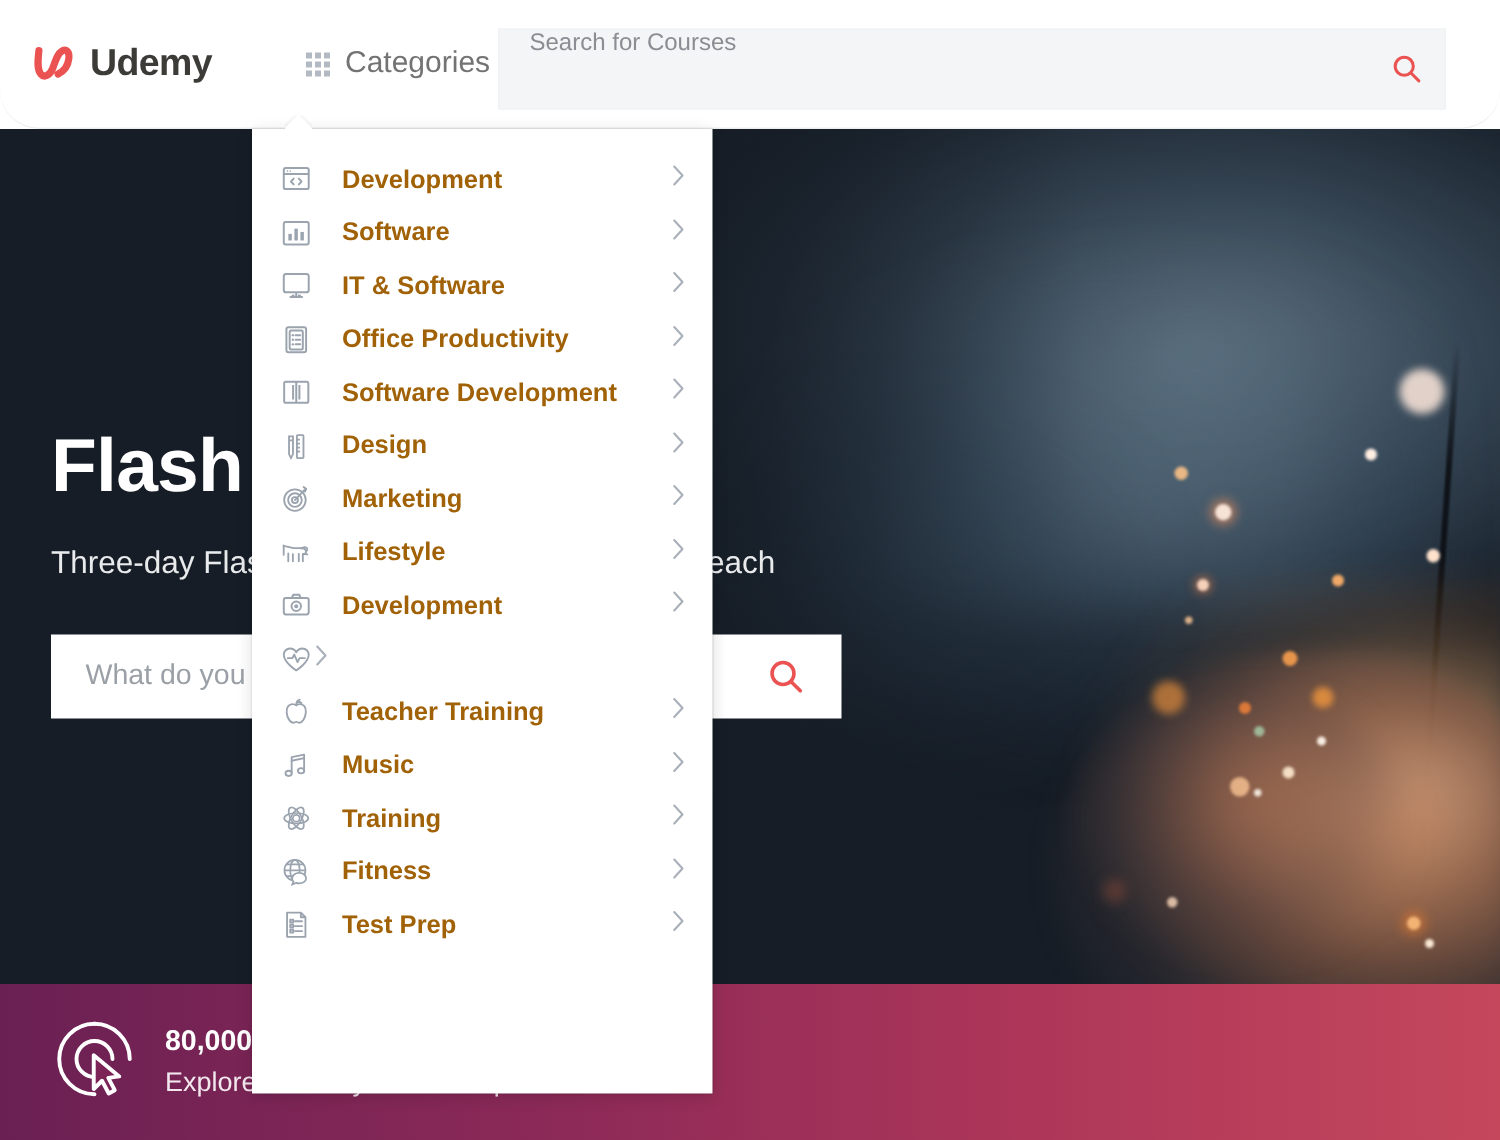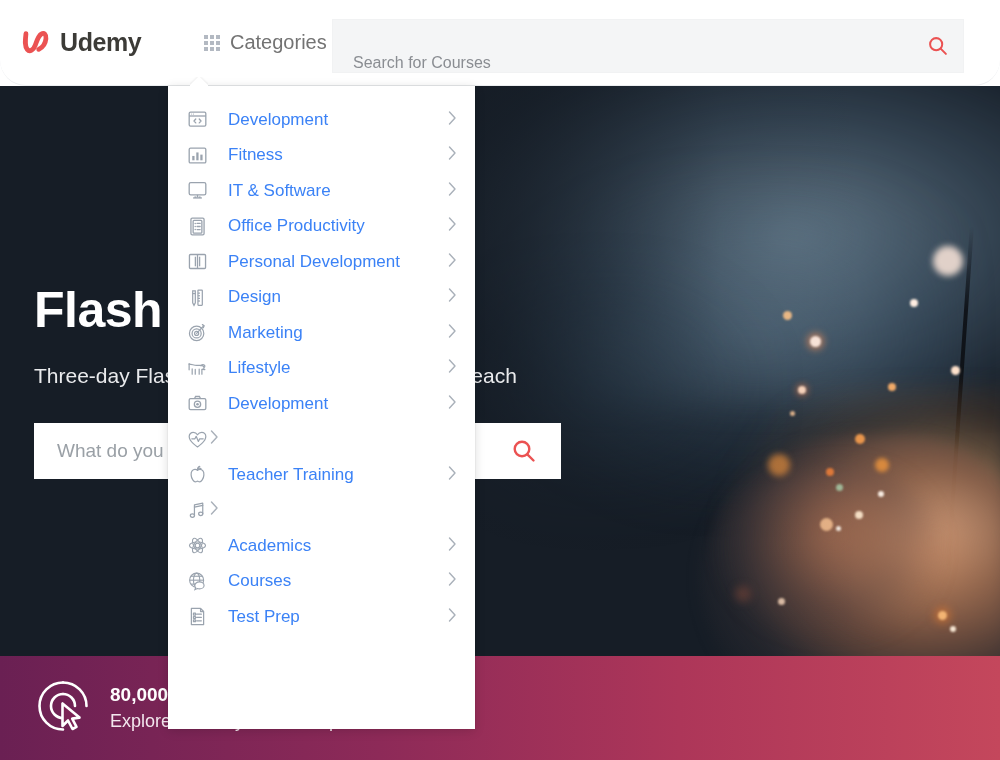--- a/index.html
+++ b/index.html
@@ -26,21 +26,21 @@
     display: flex; align-items: center; margin-left: 30px;
     cursor: pointer; padding: 6px 4px;
   }
   .grid-icon { display: grid; grid-template-columns: repeat(3, 4px);
     grid-template-rows: repeat(3, 4px); gap: 2px; margin-right: 10px; }
   .grid-icon i { background: #b3b9c2; display: block; width: 4px; height: 4px; }
   .categories-label { font-size: 20px; color: #737373; }
 
   .searchbar {
     position: absolute; left: 332px; top: 19px; width: 632px; height: 54px;
-    background: #f4f5f6; display: flex; align-items: flex-end;
+    background: #f4f5f6; display: flex; align-items: flex-start;
     border: 1px solid #f1f2f3;
   }
   .searchbar input {
     flex: 1; border: none; outline: none; background: transparent;
     font-size: 16px; color: #3c3b37; padding: 0 20px;
     font-family: "Liberation Sans", sans-serif;
   }
   .searchbar input::placeholder { color: #8a8d92; }
   .search-submit {
     width: 50px; height: 100%; display: flex; align-items: center;
@@ -144,21 +144,21 @@
   .dropdown-arrow::after {
     content: ""; position: absolute; left: 2px; top: 2px; width: 14px; height: 14px;
     background: #fff; transform: rotate(45deg);
     box-shadow: -1px -1px 2px rgba(0,0,0,0.06);
   }
   .cat-item {
     display: flex; align-items: center; height: 35.5px; padding: 0 18px 0 16px;
     cursor: pointer;
   }
   .cat-icon { width: 26px; flex: 0 0 26px; display: flex; align-items: center; justify-content: center; }
-  .cat-label { margin-left: 18px; font-size: 17px; color: #3b82f6; flex: 1; }
+  .cat-label { margin-left: 18px; font-size: 17px; color: #a16207; flex: 1; font-weight: bold; }
   .cat-chevron { flex: 0 0 auto; }
 </style>
 </head>
 <body>
 
 <div class="page">
 
   <div class="hero">
     <div class="hero-photo">
       <div class="smoke-a"></div>
@@ -285,21 +285,21 @@
 
     <div class="cat-item">
       <span class="cat-icon">
         <svg width="21" height="21" viewBox="0 0 24 24" fill="none" stroke="#9aa3ae" stroke-width="1.5">
           <rect x="2.5" y="3.5" width="19" height="17" rx="1.5"></rect>
           <rect x="6" y="12.5" width="2.6" height="5" fill="#9aa3ae" stroke="none"></rect>
           <rect x="10.6" y="8.5" width="2.6" height="9" fill="#9aa3ae" stroke="none"></rect>
           <rect x="15.2" y="11" width="2.6" height="6.5" fill="#9aa3ae" stroke="none"></rect>
         </svg>
       </span>
-      <span class="cat-label">Fitness</span>
+      <span class="cat-label">Software</span>
       <span class="cat-chevron">
         <svg width="9" height="14" viewBox="0 0 9 14">
             <path d="M1.5 1 L7 7 L1.5 13" fill="none" stroke="#a9b0b9" stroke-width="1.4" stroke-linecap="round" stroke-linejoin="round"></path>
           </svg>
       </span>
     </div>
 
     <div class="cat-item">
       <span class="cat-icon">
         <svg width="21" height="21" viewBox="0 0 24 24" fill="none" stroke="#9aa3ae" stroke-width="1.5">
@@ -341,21 +341,21 @@
 
     <div class="cat-item">
       <span class="cat-icon">
         <svg width="21" height="21" viewBox="0 0 24 24" fill="none" stroke="#9aa3ae" stroke-width="1.5">
           <rect x="2.8" y="4" width="18.4" height="16" rx="1.2"></rect>
           <line x1="12" y1="4" x2="12" y2="20"></line>
           <line x1="9.6" y1="6.5" x2="9.6" y2="17.5"></line>
           <line x1="14.4" y1="6.5" x2="14.4" y2="17.5"></line>
         </svg>
       </span>
-      <span class="cat-label">Personal Development</span>
+      <span class="cat-label">Software Development</span>
       <span class="cat-chevron">
         <svg width="9" height="14" viewBox="0 0 9 14">
             <path d="M1.5 1 L7 7 L1.5 13" fill="none" stroke="#a9b0b9" stroke-width="1.4" stroke-linecap="round" stroke-linejoin="round"></path>
           </svg>
       </span>
     </div>
 
     <div class="cat-item">
       <span class="cat-icon">
         <svg width="21" height="21" viewBox="0 0 24 24" fill="none" stroke="#9aa3ae" stroke-width="1.4">
@@ -462,56 +462,57 @@
 
     <div class="cat-item">
       <span class="cat-icon">
         <svg width="21" height="21" viewBox="0 0 24 24" fill="none" stroke="#9aa3ae" stroke-width="1.4" stroke-linecap="round" stroke-linejoin="round">
           <path d="M8.5 17.5 L8.5 5.5 L18 3.5 L18 15.5"></path>
           <path d="M8.5 8.2 L18 6.2"></path>
           <ellipse cx="6.2" cy="17.8" rx="2.4" ry="2"></ellipse>
           <ellipse cx="15.7" cy="15.8" rx="2.4" ry="2"></ellipse>
         </svg>
       </span>
+      <span class="cat-label">Music</span>
       <span class="cat-chevron">
         <svg width="9" height="14" viewBox="0 0 9 14">
             <path d="M1.5 1 L7 7 L1.5 13" fill="none" stroke="#a9b0b9" stroke-width="1.4" stroke-linecap="round" stroke-linejoin="round"></path>
           </svg>
       </span>
     </div>
 
     <div class="cat-item">
       <span class="cat-icon">
         <svg width="21" height="21" viewBox="0 0 24 24" fill="none" stroke="#9aa3ae" stroke-width="1.3">
           <circle cx="12" cy="12" r="2.6"></circle>
           <ellipse cx="12" cy="12" rx="9.2" ry="4"></ellipse>
           <ellipse cx="12" cy="12" rx="9.2" ry="4" transform="rotate(60 12 12)"></ellipse>
           <ellipse cx="12" cy="12" rx="9.2" ry="4" transform="rotate(120 12 12)"></ellipse>
         </svg>
       </span>
-      <span class="cat-label">Academics</span>
+      <span class="cat-label">Training</span>
       <span class="cat-chevron">
         <svg width="9" height="14" viewBox="0 0 9 14">
             <path d="M1.5 1 L7 7 L1.5 13" fill="none" stroke="#a9b0b9" stroke-width="1.4" stroke-linecap="round" stroke-linejoin="round"></path>
           </svg>
       </span>
     </div>
 
     <div class="cat-item">
       <span class="cat-icon">
         <svg width="21" height="21" viewBox="0 0 24 24" fill="none" stroke="#9aa3ae" stroke-width="1.3">
           <circle cx="11" cy="10.5" r="8"></circle>
           <ellipse cx="11" cy="10.5" rx="3.6" ry="8"></ellipse>
           <line x1="3" y1="10.5" x2="19" y2="10.5"></line>
           <line x1="4.3" y1="6" x2="17.7" y2="6"></line>
           <line x1="4.3" y1="15" x2="17.7" y2="15"></line>
           <path d="M14.2 12.5 C17.2 12.5 19.5 14.3 19.5 16.5 C19.5 18.7 17.2 20.5 14.2 20.5 C13.3 20.5 12.5 20.35 11.8 20.1 L9 21.3 L9.9 19.1 C9 18.4 8.9 17.5 8.9 16.5 C8.9 14.3 11.2 12.5 14.2 12.5 Z" fill="#fff"></path>
         </svg>
       </span>
-      <span class="cat-label">Courses</span>
+      <span class="cat-label">Fitness</span>
       <span class="cat-chevron">
         <svg width="9" height="14" viewBox="0 0 9 14">
             <path d="M1.5 1 L7 7 L1.5 13" fill="none" stroke="#a9b0b9" stroke-width="1.4" stroke-linecap="round" stroke-linejoin="round"></path>
           </svg>
       </span>
     </div>
 
     <div class="cat-item">
       <span class="cat-icon">
         <svg width="21" height="21" viewBox="0 0 24 24" fill="none" stroke="#9aa3ae" stroke-width="1.4" stroke-linejoin="round">

